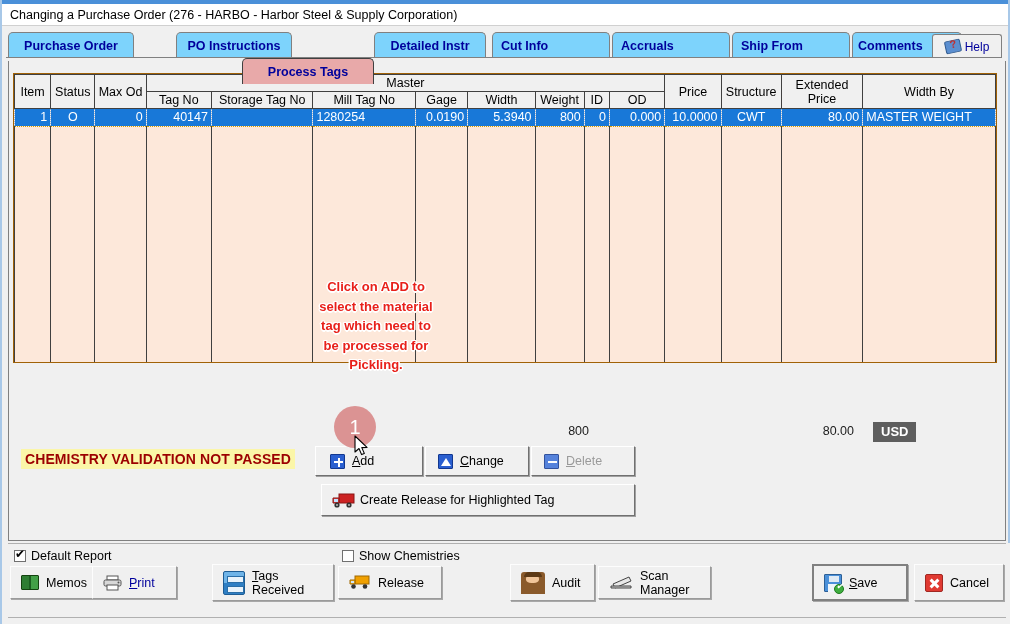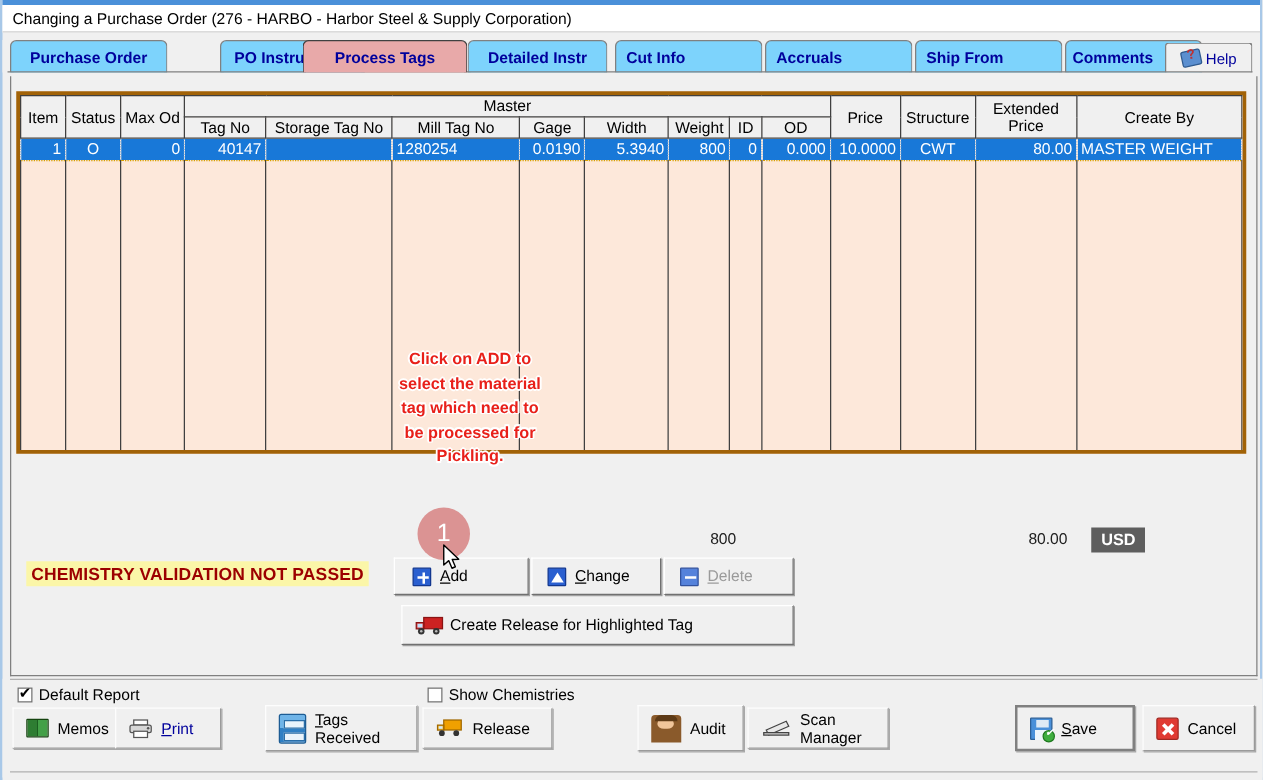--- a/index.html
+++ b/index.html
@@ -78,21 +78,21 @@
     width:998px; height:480px;
     background:#f0f0f0;
     border:1px solid #808080;
     border-top:none;
   }
   
   #grid {
     position:absolute;
     left:4px; top:12px;
     width:984px; height:290px;
-    border:3px solid #a16207;
+    border:1px solid #a16207;
     background:#fde8da;
     overflow:hidden;
   }
   table.g { border-collapse:collapse; width:100%; table-layout:fixed; }
   table.g th {
     background:#f0f0f0;
     border:1px solid #404040;
     font-weight:normal;
     font-size:12.5px;
     color:#000;
@@ -286,21 +286,21 @@
     <div id="tabline"></div>
 
     <div class="tab" style="left:6px;  width:126px;">
       <span>Purchase Order</span>
       </div>
 
     <div class="tab" style="left:130px; width:116px;margin-left:44px;">
       <span>PO Instructions</span>
       </div>
 
-    <div class="tab sel" style="left:240px; width:132px;">
+    <div class="tab sel" style="left:240px; width:132px;margin-top:26px;">
       <span>Process Tags</span>
       </div>
 
     <div class="tab" style="left:372px; width:112px;">
       <span>Detailed Instr</span>
       </div>
 
     <div class="tab" style="left:490px; width:118px;">
       <span style="margin-right:auto;margin-left:8px;">Cut Info</span>
       </div>
@@ -346,21 +346,21 @@
         </colgroup>
         <thead>
           <tr>
             <th rowspan="2">Item</th>
             <th rowspan="2">Status</th>
             <th rowspan="2">Max Od</th>
             <th colspan="8">Master</th>
             <th rowspan="2">Price</th>
             <th rowspan="2">Structure</th>
             <th rowspan="2">Extended Price</th>
-            <th rowspan="2">Create By</th>
+            <th rowspan="2">Width By</th>
           </tr>
           <tr>
             <th>Tag No</th>
             <th>Storage Tag No</th>
             <th>Mill Tag No</th>
             <th>Gage</th>
             <th>Width</th>
             <th>Weight</th>
             <th>ID</th>
             <th>OD</th>

